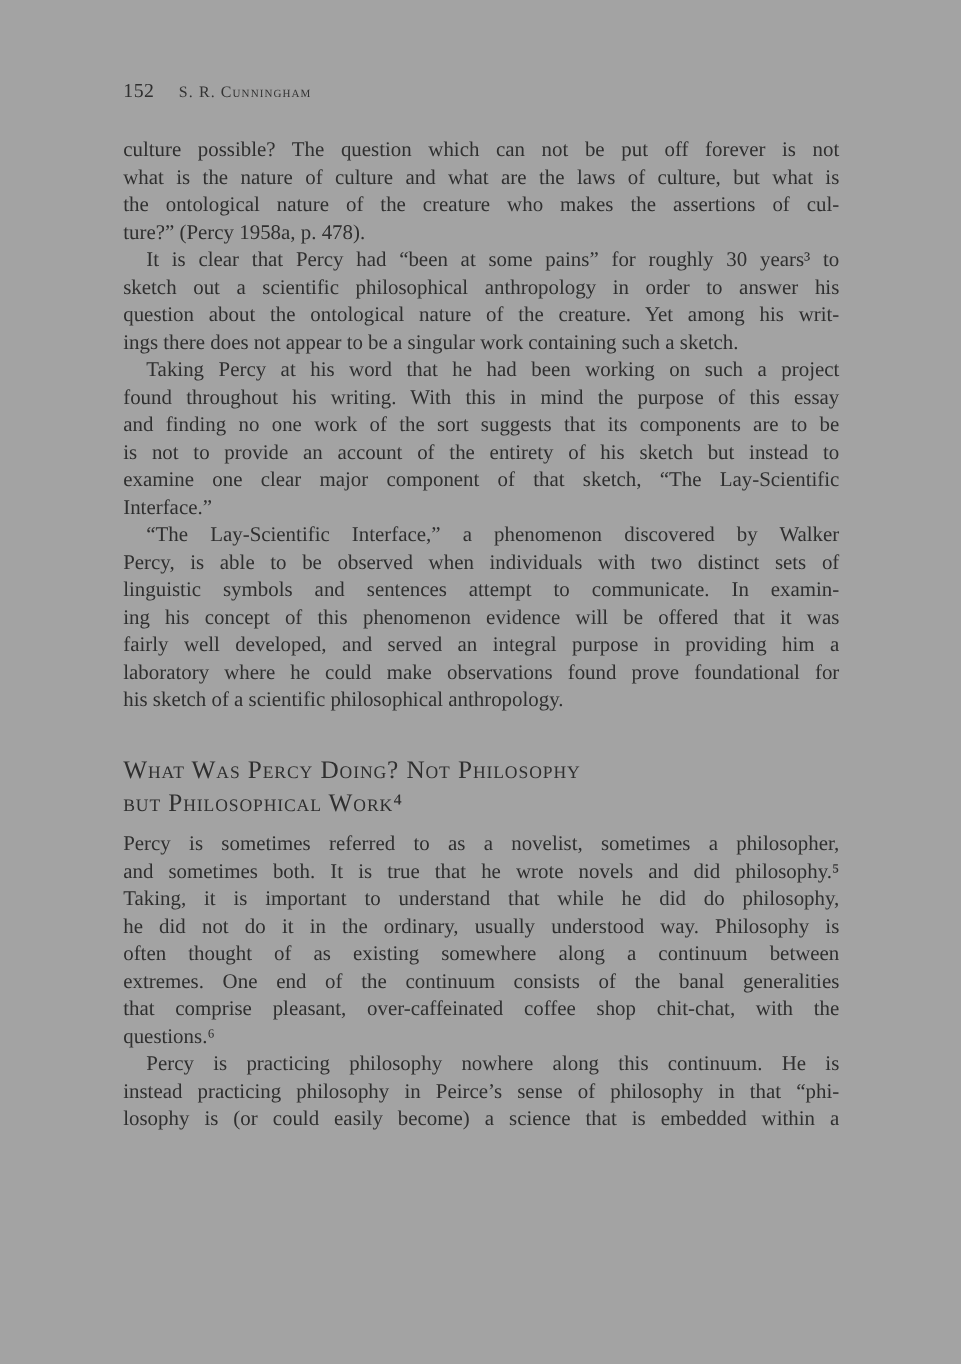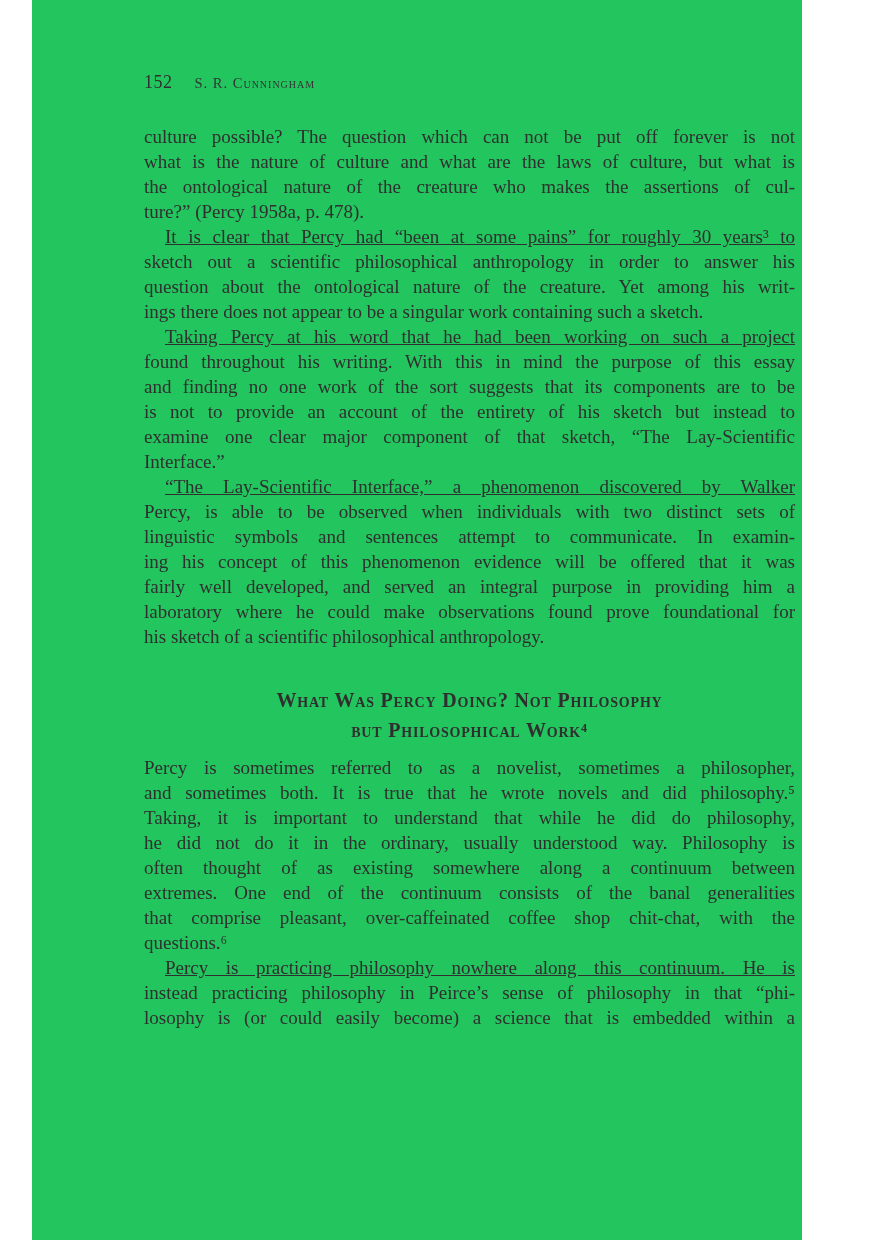--- a/index.html
+++ b/index.html
@@ -2,27 +2,26 @@
 <html><head>
 <meta charset="utf-8">
 <style>
   html, body {
     margin: 0;
     padding: 0;
     background: #ffffff;
   }
   .page {
     position: relative;
-    width: 770px;
+    width: 874px;
     height: 1240px;
-    background: #22c55e;
+    background: #a3a3a3;
     font-family: "Liberation Serif", "DejaVu Serif", serif;
     color: #2f2f2f;
     overflow: hidden;
-    margin-left: 32px;
   }
   .running-header {
     position: absolute;
     left: 112px;
     top: 72px;
     white-space: nowrap;
   }
   .page-num {
     font-size: 18px;
     letter-spacing: 0.5px;
@@ -48,30 +47,28 @@
     text-align: justify;
     text-align-last: justify;
     white-space: normal;
     color: #2f2f2f;
   }
   .line.endline {
     text-align-last: left;
   }
   .para.indent .line:first-child {
     text-indent: 21px;
-    text-decoration: underline;
   }
   .section-heading {
     margin: 36px 0 10px 0;
-    font-weight: bold;
+    font-weight: normal;
     font-variant: small-caps;
-    font-size: 20px;
+    font-size: 23px;
     line-height: 30px;
     letter-spacing: 0.8px;
-    text-align: center;
     color: #2f2f2f;
   }
   .heading-line { display: block; }
 </style>
 </head>
 <body>
 
 <div class="page">
   <header class="running-header">
     <span class="page-num">152</span>

